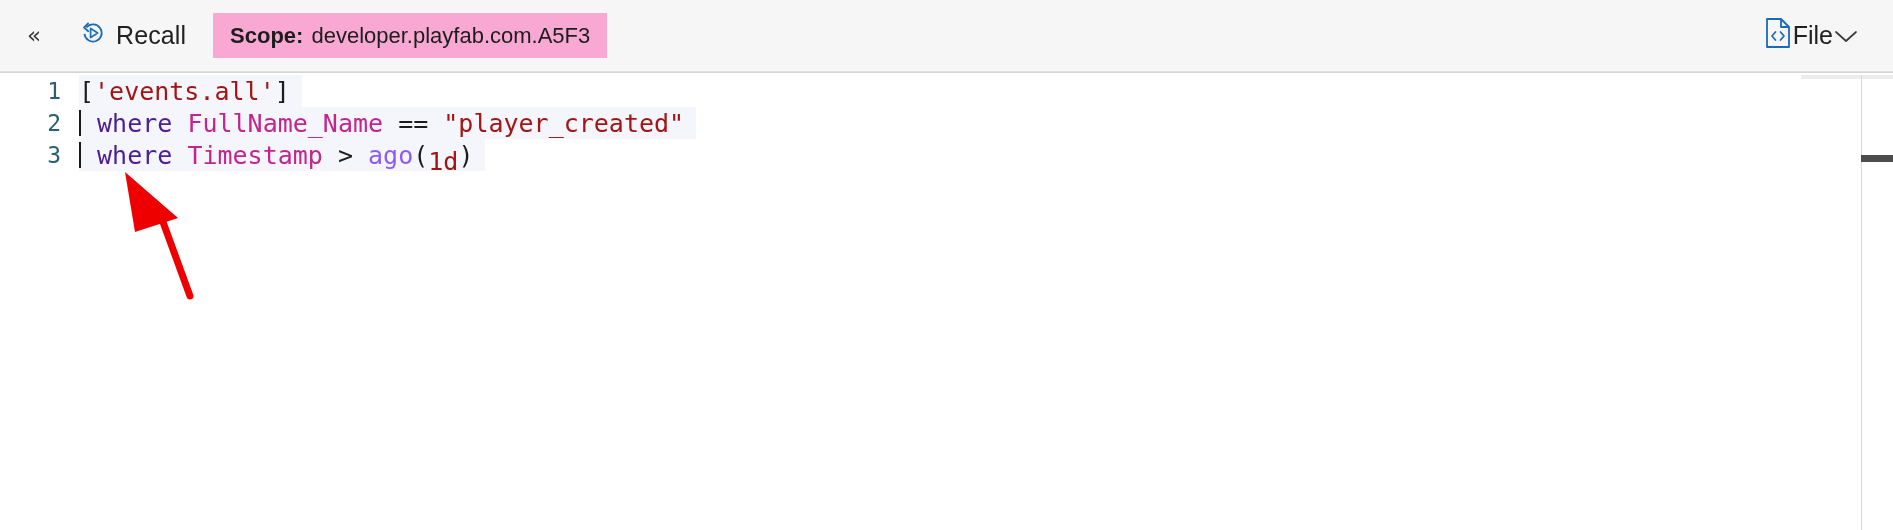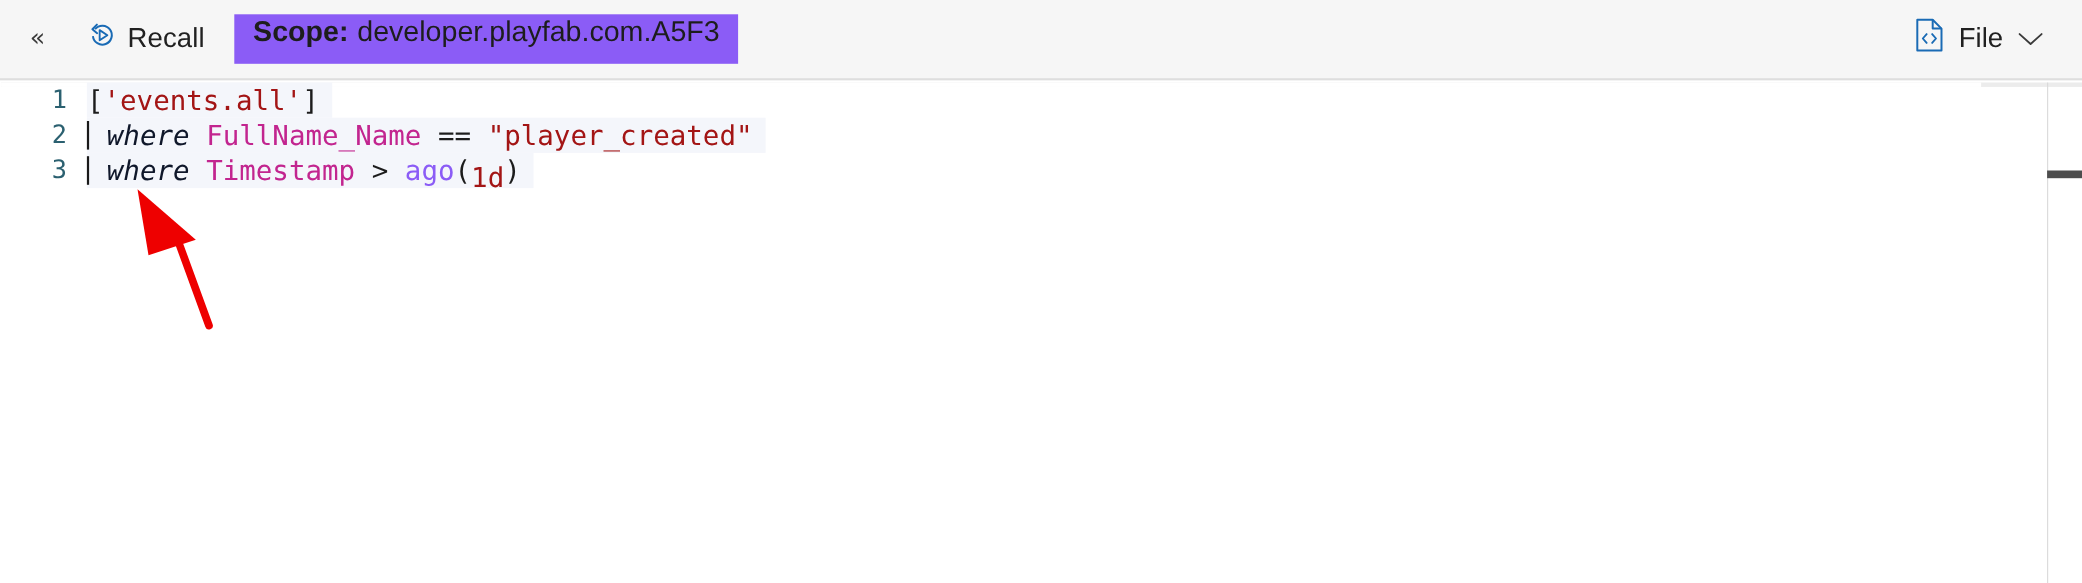--- a/index.html
+++ b/index.html
@@ -64,37 +64,36 @@
     padding: 0 11px;
     cursor: pointer;
     color: #212121;
     font-size: 25px;
     white-space: nowrap;
   }
   .tool-btn .lbl { letter-spacing: 0.1px; }
 
   .scope-chip {
     display: flex;
-    align-items: flex-start;
-    background: #8b5cf6;
+    align-items: center;
+    background: #f9a8d4;
     height: 45px;
     padding: 0 17px;
     margin-left: 16px;
-    font-size: 26px;
+    font-size: 22px;
     color: #1d1d1d;
     white-space: nowrap;
     cursor: pointer;
   }
   .scope-chip .scope-key { font-weight: bold; }
   .scope-chip .scope-val { margin-left: 8px; }
 
   .file-btn {
     display: flex;
     align-items: center;
-    gap: 12px;
     height: 100%;
     padding: 0 8px;
     cursor: pointer;
     font-size: 25px;
     color: #212121;
   }
 
   
   .editor {
     position: absolute;
@@ -149,21 +148,21 @@
     width: 2px;
     height: 26px;
     background: #1a1a1a;
     vertical-align: middle;
     margin-right: 1px;
   }
 
   
   .t-punct   { color: #1c1c1c; }
   .t-string  { color: #a31515; }
-  .t-keyword { color: #0f172a; font-style: italic; }
+  .t-keyword { color: #4c1d95; }
   .t-column  { color: #c2258f; }
   .t-op      { color: #1c1c1c; }
   .t-func    { color: #8b5cf6; }
   .t-literal { color: #a31515; margin-top: 12px; }
 
   
   .scroll-marker {
     position: absolute;
     right: 0;
     top: 80px;

